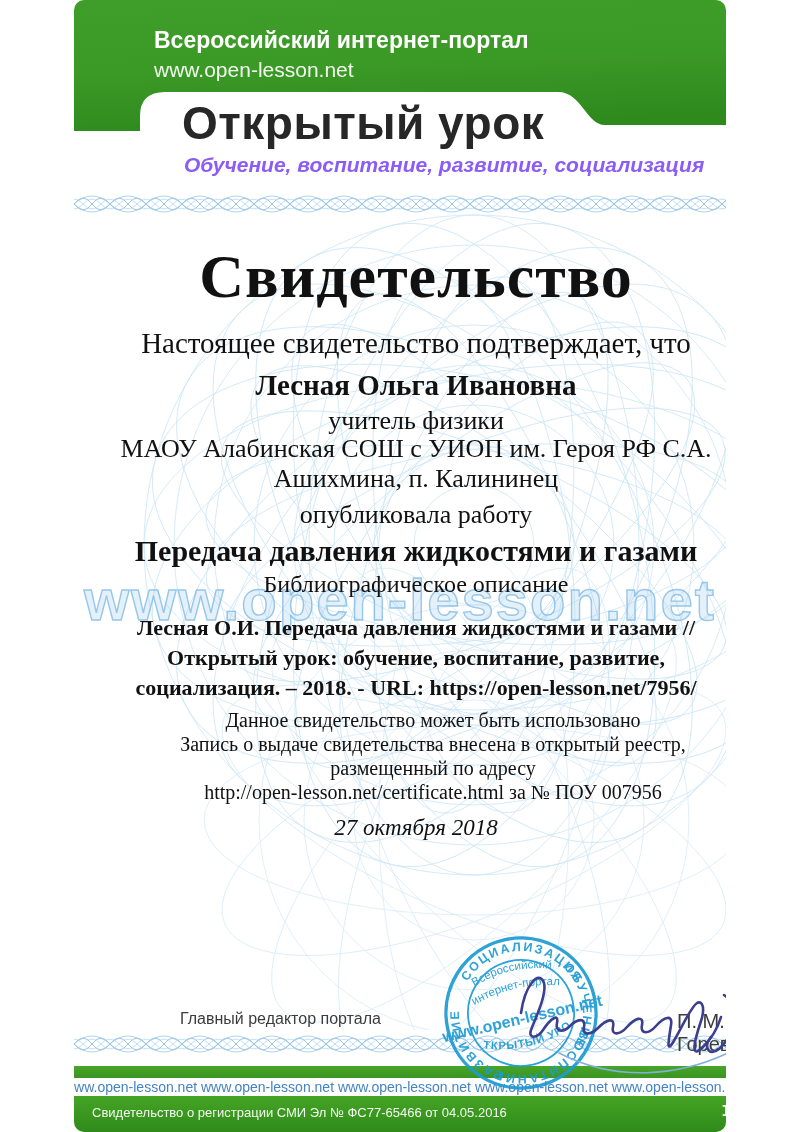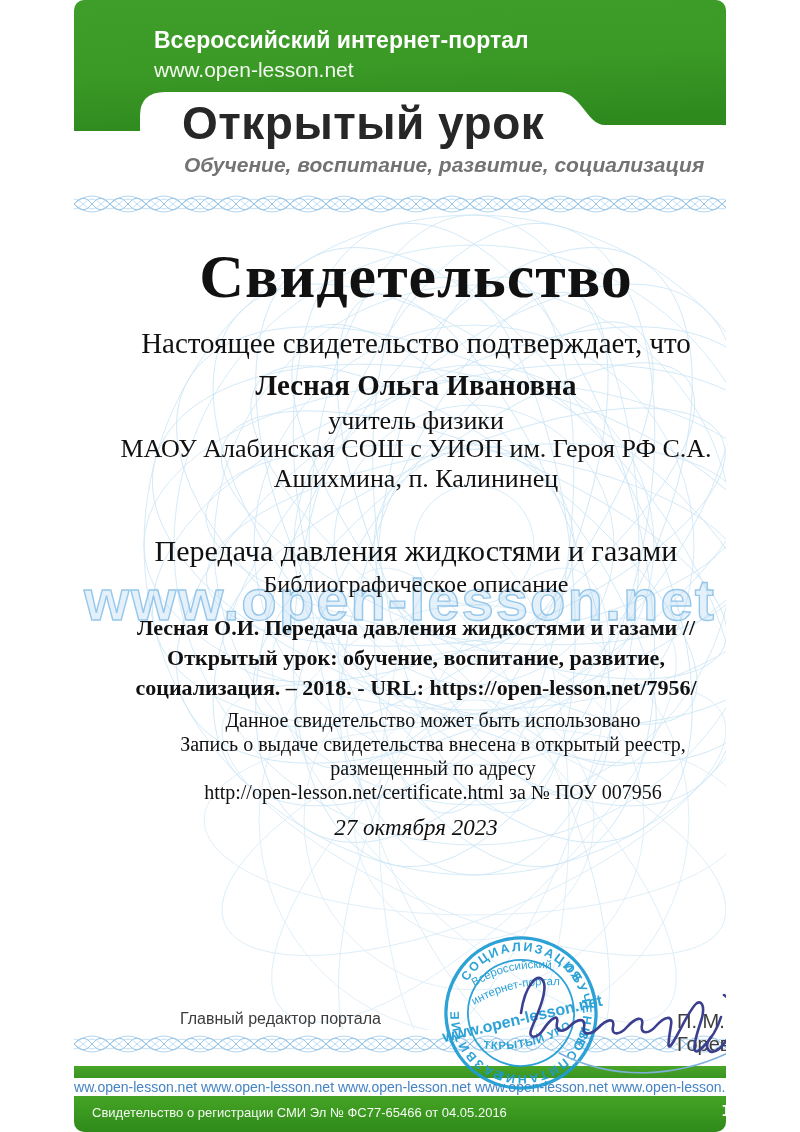--- a/index.html
+++ b/index.html
@@ -13,37 +13,37 @@
   .ctr{left:0;right:0;text-align:center;margin-left:32px;}
   
   .hdr-svg{position:absolute;top:0;left:0;z-index:3;}
   .hdr-title{position:absolute;left:80px;top:27px;z-index:4;
     font-family:"Liberation Sans",sans-serif;font-weight:bold;font-size:23px;color:#fff;}
   .hdr-url{position:absolute;left:80px;top:58px;z-index:4;
     font-family:"Liberation Sans",sans-serif;font-size:21px;color:#f2f9ee;}
   .brand{position:absolute;left:108px;top:96px;z-index:4;
     font-family:"Liberation Sans",sans-serif;font-weight:bold;font-size:46px;color:#272727;letter-spacing:.5px;}
   .tagline{position:absolute;left:110px;top:153px;z-index:4;
-    font-family:"Liberation Sans",sans-serif;font-style:italic;font-weight:bold;font-size:21px;color:#737373;}
+    font-family:"Liberation Sans",sans-serif;font-style:italic;font-weight:bold;font-size:21px;color:#8b5cf6;}
   
   .band-top{position:absolute;left:0;top:192px;z-index:1;}
   .band-bottom{position:absolute;left:0;top:1032px;z-index:1;}
   .rosette{position:absolute;left:0;top:200px;z-index:0;}
   .watermark{position:absolute;left:0;right:0;top:566px;z-index:1;text-align:center;
     font-family:"Liberation Sans",sans-serif;font-weight:bold;font-size:58px;letter-spacing:2px;
     color:rgba(160,205,238,.28);-webkit-text-stroke:1.4px rgba(120,183,228,.75);}
   
   .cert-title{top:240px;font-size:62px;font-weight:bold;line-height:72px;letter-spacing:1px;z-index:2;}
   .intro{top:327px;font-size:29px;z-index:2;}
   .recipient{top:369px;font-size:29px;font-weight:bold;z-index:2;}
   .position{top:406px;font-size:26px;z-index:2;}
   .org{top:434px;font-size:26px;line-height:30px;z-index:2;}
   .org>span{display:inline-block;max-width:670px;}
   .action{top:500px;font-size:26px;z-index:2;}
-  .work{top:534px;font-size:30px;font-weight:normal;z-index:2;}
+  .work{top:534px;font-size:30px;font-weight:bold;z-index:2;}
   .bib-label{top:571px;font-size:24px;z-index:2;}
   .bib-text{top:613px;font-size:22px;font-weight:bold;line-height:30px;z-index:2;}
   .bib-text>span{display:inline-block;max-width:745px;}
   .usage{top:708px;font-size:20px;line-height:24px;z-index:2;padding-left:34px;}
   .date{top:815px;font-size:23px;font-style:italic;z-index:2;}
   
   .role{position:absolute;left:106px;top:1010px;z-index:2;
     font-family:"Liberation Sans",sans-serif;font-size:16px;color:#3c3c3c;}
   .sig-name{position:absolute;left:603px;top:1010px;z-index:2;
     font-family:"Liberation Sans",sans-serif;font-size:20px;color:#3c3c3c;}
@@ -154,29 +154,30 @@
   <div class="brand">Открытый урок</div>
   <div class="tagline">Обучение, воспитание, развитие, социализация</div>
 
   <div class="watermark">www.open-lesson.net</div>
 
   <div class="abs ctr cert-title">Свидетельство</div>
   <div class="abs ctr intro">Настоящее свидетельство подтверждает, что</div>
   <div class="abs ctr recipient">Лесная Ольга Ивановна</div>
   <div class="abs ctr position">учитель физики</div>
   <div class="abs ctr org"><span>МАОУ Алабинская СОШ с УИОП им. Героя РФ С.А. Ашихмина, п. Калининец</span></div>
+  <div class="abs ctr action">опубликовала работу</div>
   <div class="abs ctr work">Передача давления жидкостями и газами</div>
   <div class="abs ctr bib-label">Библиографическое описание</div>
   <div class="abs ctr bib-text"><span>Лесная О.И. Передача давления жидкостями и газами // Открытый урок: обучение, воспитание, развитие, социализация. – 2018. - URL: https://open-lesson.net/7956/</span></div>
   <div class="abs ctr usage">
     <div>Данное свидетельство может быть использовано</div>
     <div>Запись о выдаче свидетельства внесена в открытый реестр, размещенный по адресу</div>
     <div>http://open-lesson.net/certificate.html за № ПОУ 007956</div>
   </div>
-  <div class="abs ctr date">27 октября 2023</div>
+  <div class="abs ctr date">27 октября 2018</div>
 
   <div class="role">Главный редактор портала</div>
   <div class="sig-name">П. М. Горев</div>
 
   <svg class="stamp" width="180" height="180" viewBox="0 0 180 180" aria-hidden="false">
     <defs>
       <path id="ringPath" d="M28,90 A62,62 0 1 1 152,90 A62,62 0 1 1 28,90 A62,62 0 1 1 152,90" fill="none"></path>
       <path id="arc1" d="M44,56 Q90,38 136,56" fill="none"></path>
       <path id="arc2" d="M40,74 Q90,56 140,74" fill="none"></path>
       <path id="arcBrand" d="M46,116 Q90,132 134,116" fill="none"></path>

